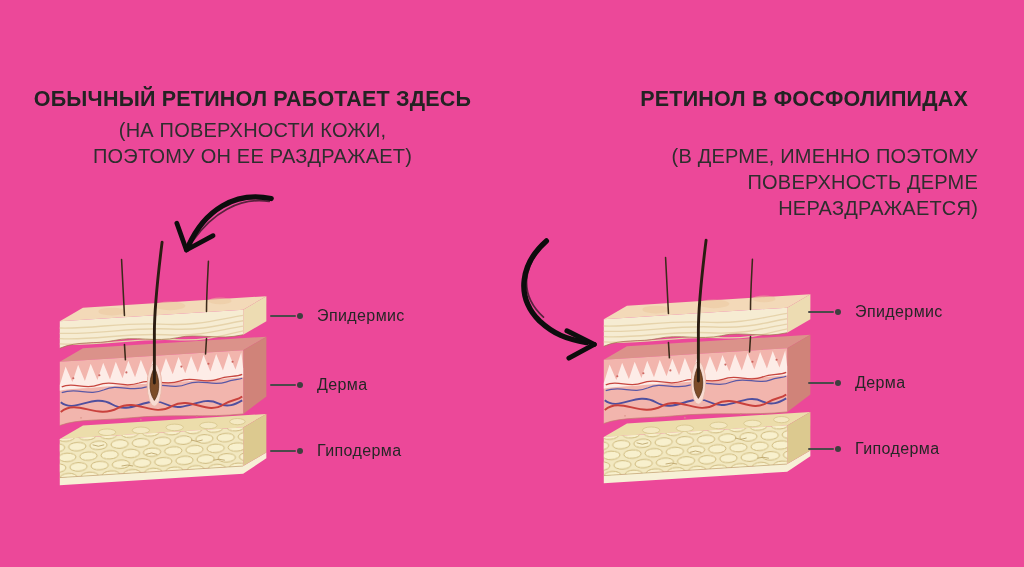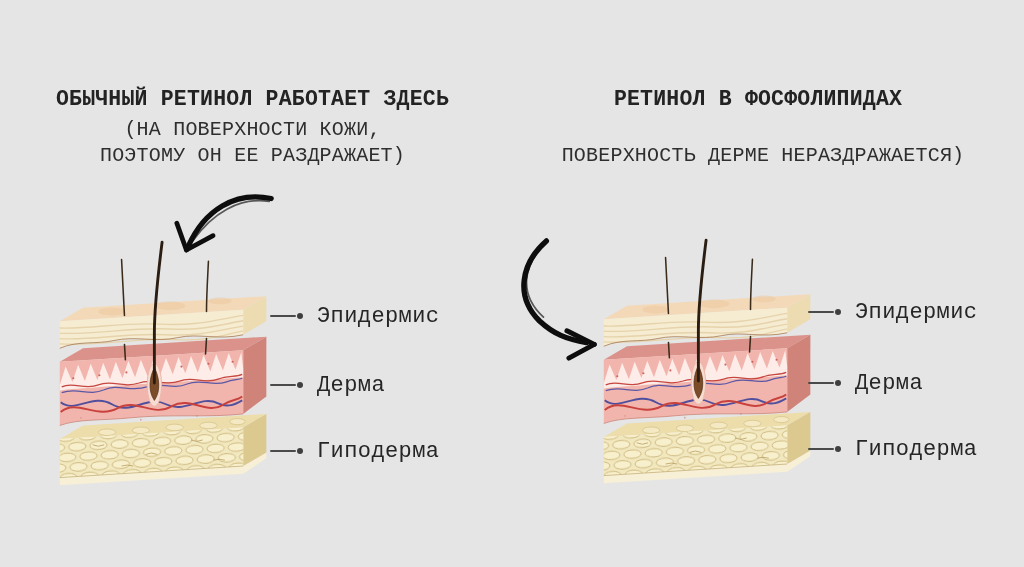--- a/index.html
+++ b/index.html
@@ -1,35 +1,35 @@
 <!DOCTYPE html>
 <html><head>
 <meta charset="utf-8">
 <style>
   html,body{margin:0;padding:0;background:#ffffff;}
   .canvas{
-    position:relative;width:1024px;height:567px;background:#e5e5e5;
-    overflow:hidden;font-family:Liberation Mono, monospace;color:#262626;
+    position:relative;width:1024px;height:567px;background:#ec4899;
+    overflow:hidden;font-family:Liberation Sans, sans-serif;color:#262626;
   }
   .abs{position:absolute;}
   .panel-title{
     font-size:21.5px;font-weight:700;line-height:1.17;letter-spacing:.2px;color:#232323;
   }
   .panel-sub{
     font-size:20px;font-weight:400;line-height:1.3;letter-spacing:.2px;color:#2e2e2e;
   }
   .t-center{text-align:center;}
-  .t-left{text-align:center;}
+  .t-left{text-align:right;}
   .label-row{
     display:flex;align-items:center;height:26px;
   }
   .conn-line{width:26px;height:2px;background:#4a4a4a;border-radius:1px;}
   .conn-dot{width:6px;height:6px;border-radius:50%;background:#3f3f3f;margin-left:1px;margin-right:14px;}
   .layer-label{
-    font-size:22px;font-weight:500;letter-spacing:.4px;color:#262626;white-space:nowrap;
+    font-size:16px;font-weight:500;letter-spacing:.4px;color:#262626;white-space:nowrap;
   }
   svg{display:block;overflow:visible;}
 </style>
 </head>
 <body>
 
 <svg width="0" height="0" style="position:absolute" aria-hidden="true">
   <defs>
     <pattern id="fatcells" width="22" height="21" patternUnits="userSpaceOnUse" patternTransform="rotate(-3.5)">
       <ellipse cx="11" cy="5" rx="9" ry="4.4" fill="#f8f0cd" stroke="#cdb87c" stroke-width="1"></ellipse>
@@ -154,20 +154,21 @@
       <div class="conn-dot"></div>
       <span class="layer-label">Гиподерма</span>
     </div>
   </section>
 
   <section>
     <h2 class="abs panel-title t-left" style="left:548px;top:87px;width:420px;margin:0;">
       <span style="display:block">РЕТИНОЛ В ФОСФОЛИПИДАХ</span>
     </h2>
     <p class="abs panel-sub t-left" style="left:548px;top:143px;width:430px;margin:0;">
+      <span style="display:block">(В ДЕРМЕ, ИМЕННО ПОЭТОМУ</span>
       <span style="display:block">ПОВЕРХНОСТЬ ДЕРМЕ НЕРАЗДРАЖАЕТСЯ)</span>
     </p>
 
     <svg class="abs" style="left:514px;top:237px" width="98" height="127" viewBox="0 0 100 130">
       <use href="#arrow-right-shape"></use>
     </svg>
 
     <svg class="abs" style="left:598px;top:238px" width="222" height="259" viewBox="0 0 230 268">
       <use href="#skinblock"></use>
     </svg>

